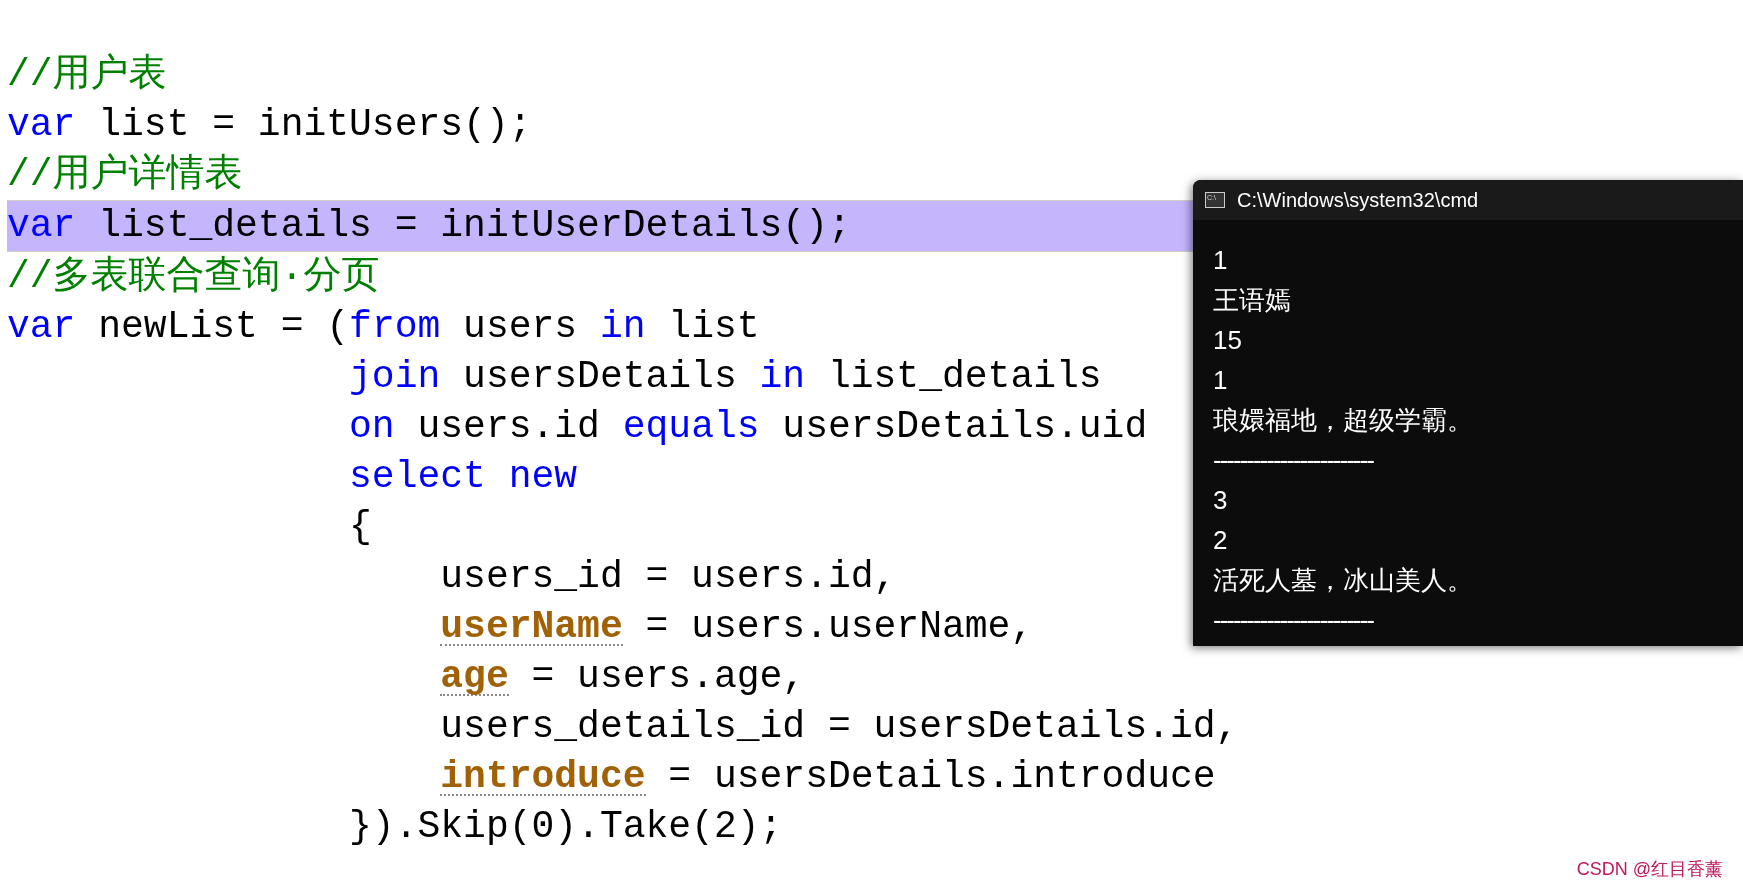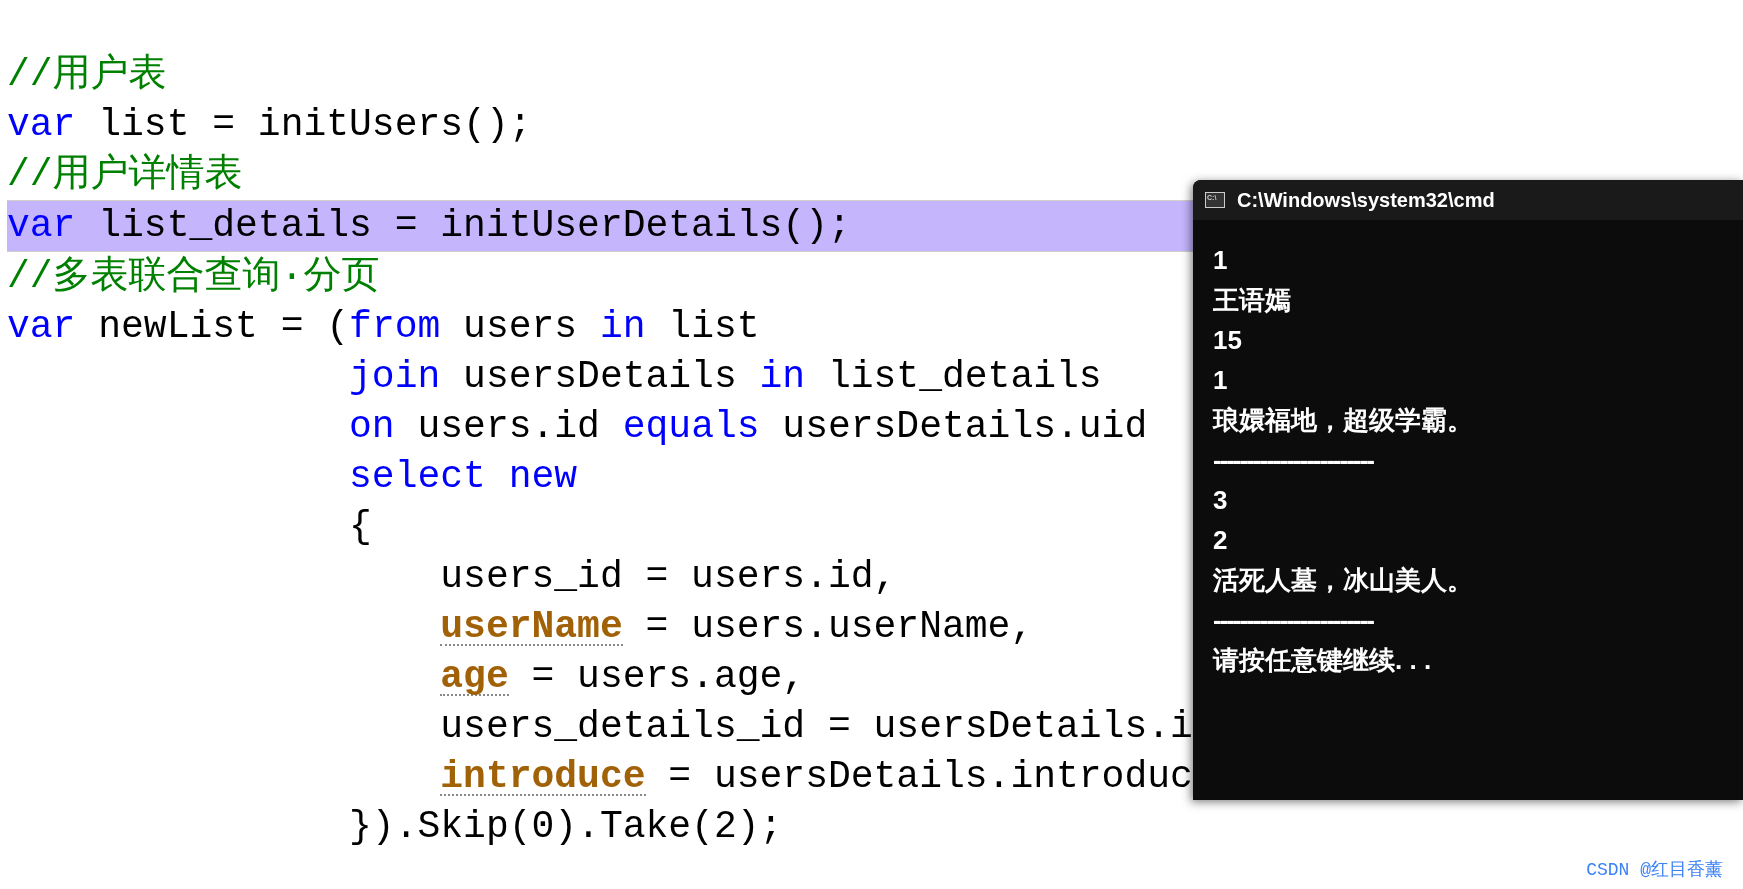--- a/index.html
+++ b/index.html
@@ -32,26 +32,25 @@
       border-bottom: 2px dotted #888888;
       display: inline-block;
       line-height: 0.9;
     }
     
     .console-window {
       position: absolute;
       top: 180px;
       right: 0;
       width: 550px;
-      height: 620px;
+      height: 466px;
       background: #0c0c0c;
       border-top-left-radius: 8px;
       box-shadow: -2px 2px 10px rgba(0,0,0,0.5);
       overflow: hidden;
-      font-weight: bold;
     }
     .console-titlebar {
       background: #1a1a1a;
       height: 40px;
       display: flex;
       align-items: center;
       padding: 0 12px;
       color: #ffffff;
       font-family: 'Segoe UI', sans-serif;
       font-size: 20px;
@@ -80,22 +79,22 @@
       line-height: 40px;
     }
     .console-divider {
       color: #ffffff;
       letter-spacing: -2px;
     }
     .watermark {
       position: absolute;
       bottom: 8px;
       right: 20px;
-      color: #3b82f6;
-      font-family: Liberation Mono, monospace;
+      color: #be185d;
+      font-family: Liberation Sans, sans-serif;
       font-size: 18px;
     }
   </style>
 </head>
 <body>
 
 <div class="code-area">
 <span class="comment">//用户表</span>
 <span class="keyword">var</span><span class="text"> list = initUsers();</span>
 <span class="comment">//用户详情表</span>

